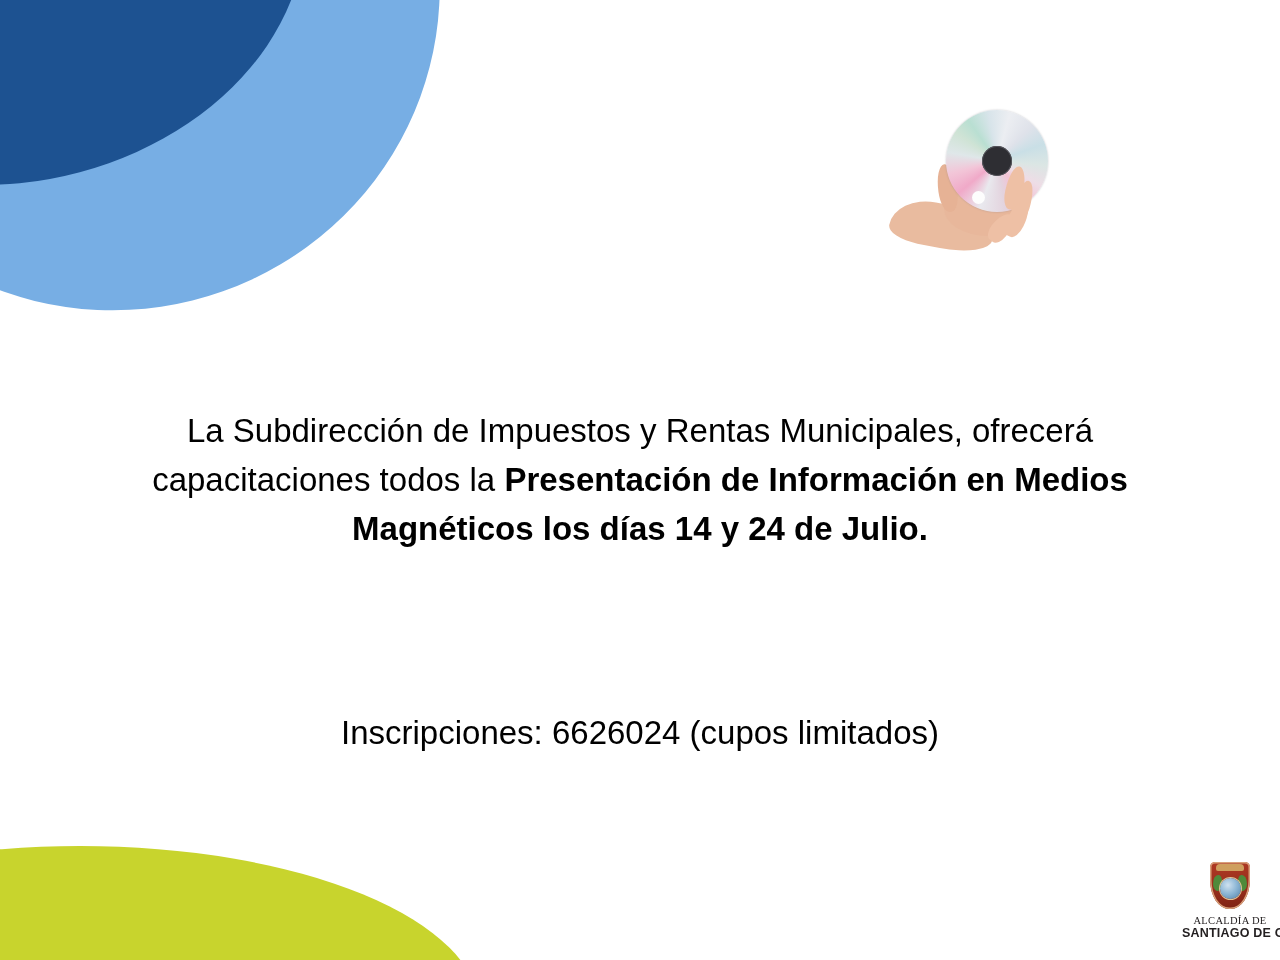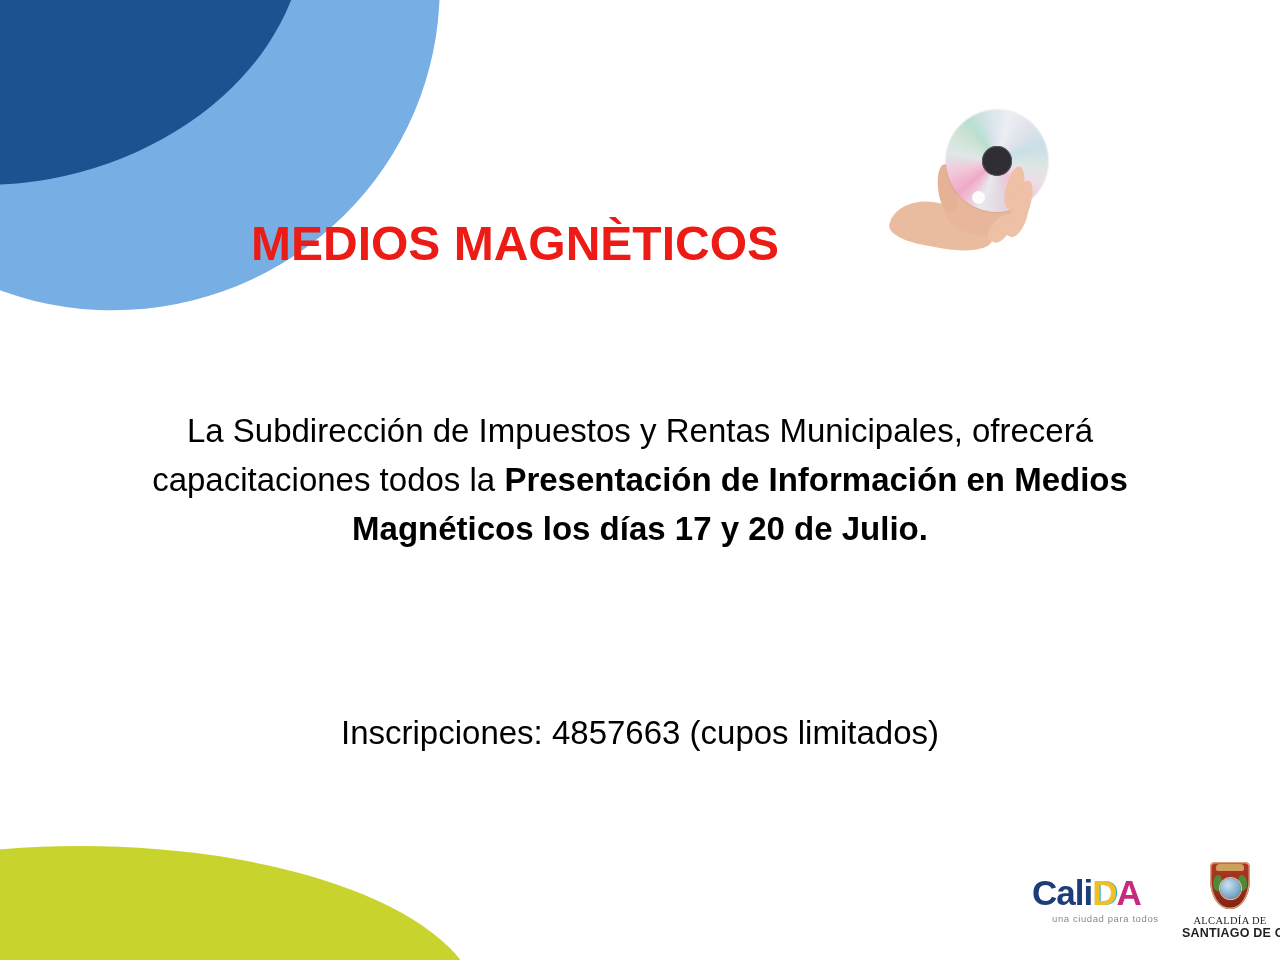--- a/index.html
+++ b/index.html
@@ -283,44 +283,39 @@
 </style>
 </head>
 <body>
 
 <div id="slide">
 
   <div class="blob-light-blue"></div>
   <div class="blob-dark-blue"></div>
   <div class="blob-green"></div>
 
-  <div class="title">MEDIOS MAGNÈTICOS</div>
 
   <div class="hand-cd">
     <div class="forearm"></div>
     <div class="palm"></div>
     <div class="thumb"></div>
     <div class="cd-disc"></div>
     <div class="cd-hole"></div>
     <div class="finger f1"></div>
     <div class="finger f2"></div>
     <div class="finger f3"></div>
     <div class="finger f4"></div>
   </div>
 
   <div class="body-text">
-    <span>La Subdirección de Impuestos y Rentas Municipales, ofrecerá capacitaciones todos  la </span><b>Presentación de Información en  Medios Magnéticos los días  17 y 20  de Julio.</b>
+    <span>La Subdirección de Impuestos y Rentas Municipales, ofrecerá capacitaciones todos  la </span><b>Presentación de Información en  Medios Magnéticos los días  14 y 24  de Julio.</b>
   </div>
 
-  <div class="inscription">Inscripciones: 4857663 (cupos limitados)</div>
-
-  <div class="logo-calida">
-    <div class="calida-word"><span class="c-cali">Cali</span><span class="c-d">D</span><span class="c-a">A</span></div>
-    <div class="calida-tag">una ciudad para todos</div>
-  </div>
+  <div class="inscription">Inscripciones: 6626024 (cupos limitados)</div>
+
 
   <div class="logo-alcaldia">
     <div class="shield">
       <div class="shield-crown"></div>
       <div class="shield-leafL"></div>
       <div class="shield-leafR"></div>
       <div class="shield-globe"></div>
     </div>
     <div class="alcaldia-l1">ALCALDÍA DE</div>
     <div class="alcaldia-l2">SANTIAGO DE CALI</div>

